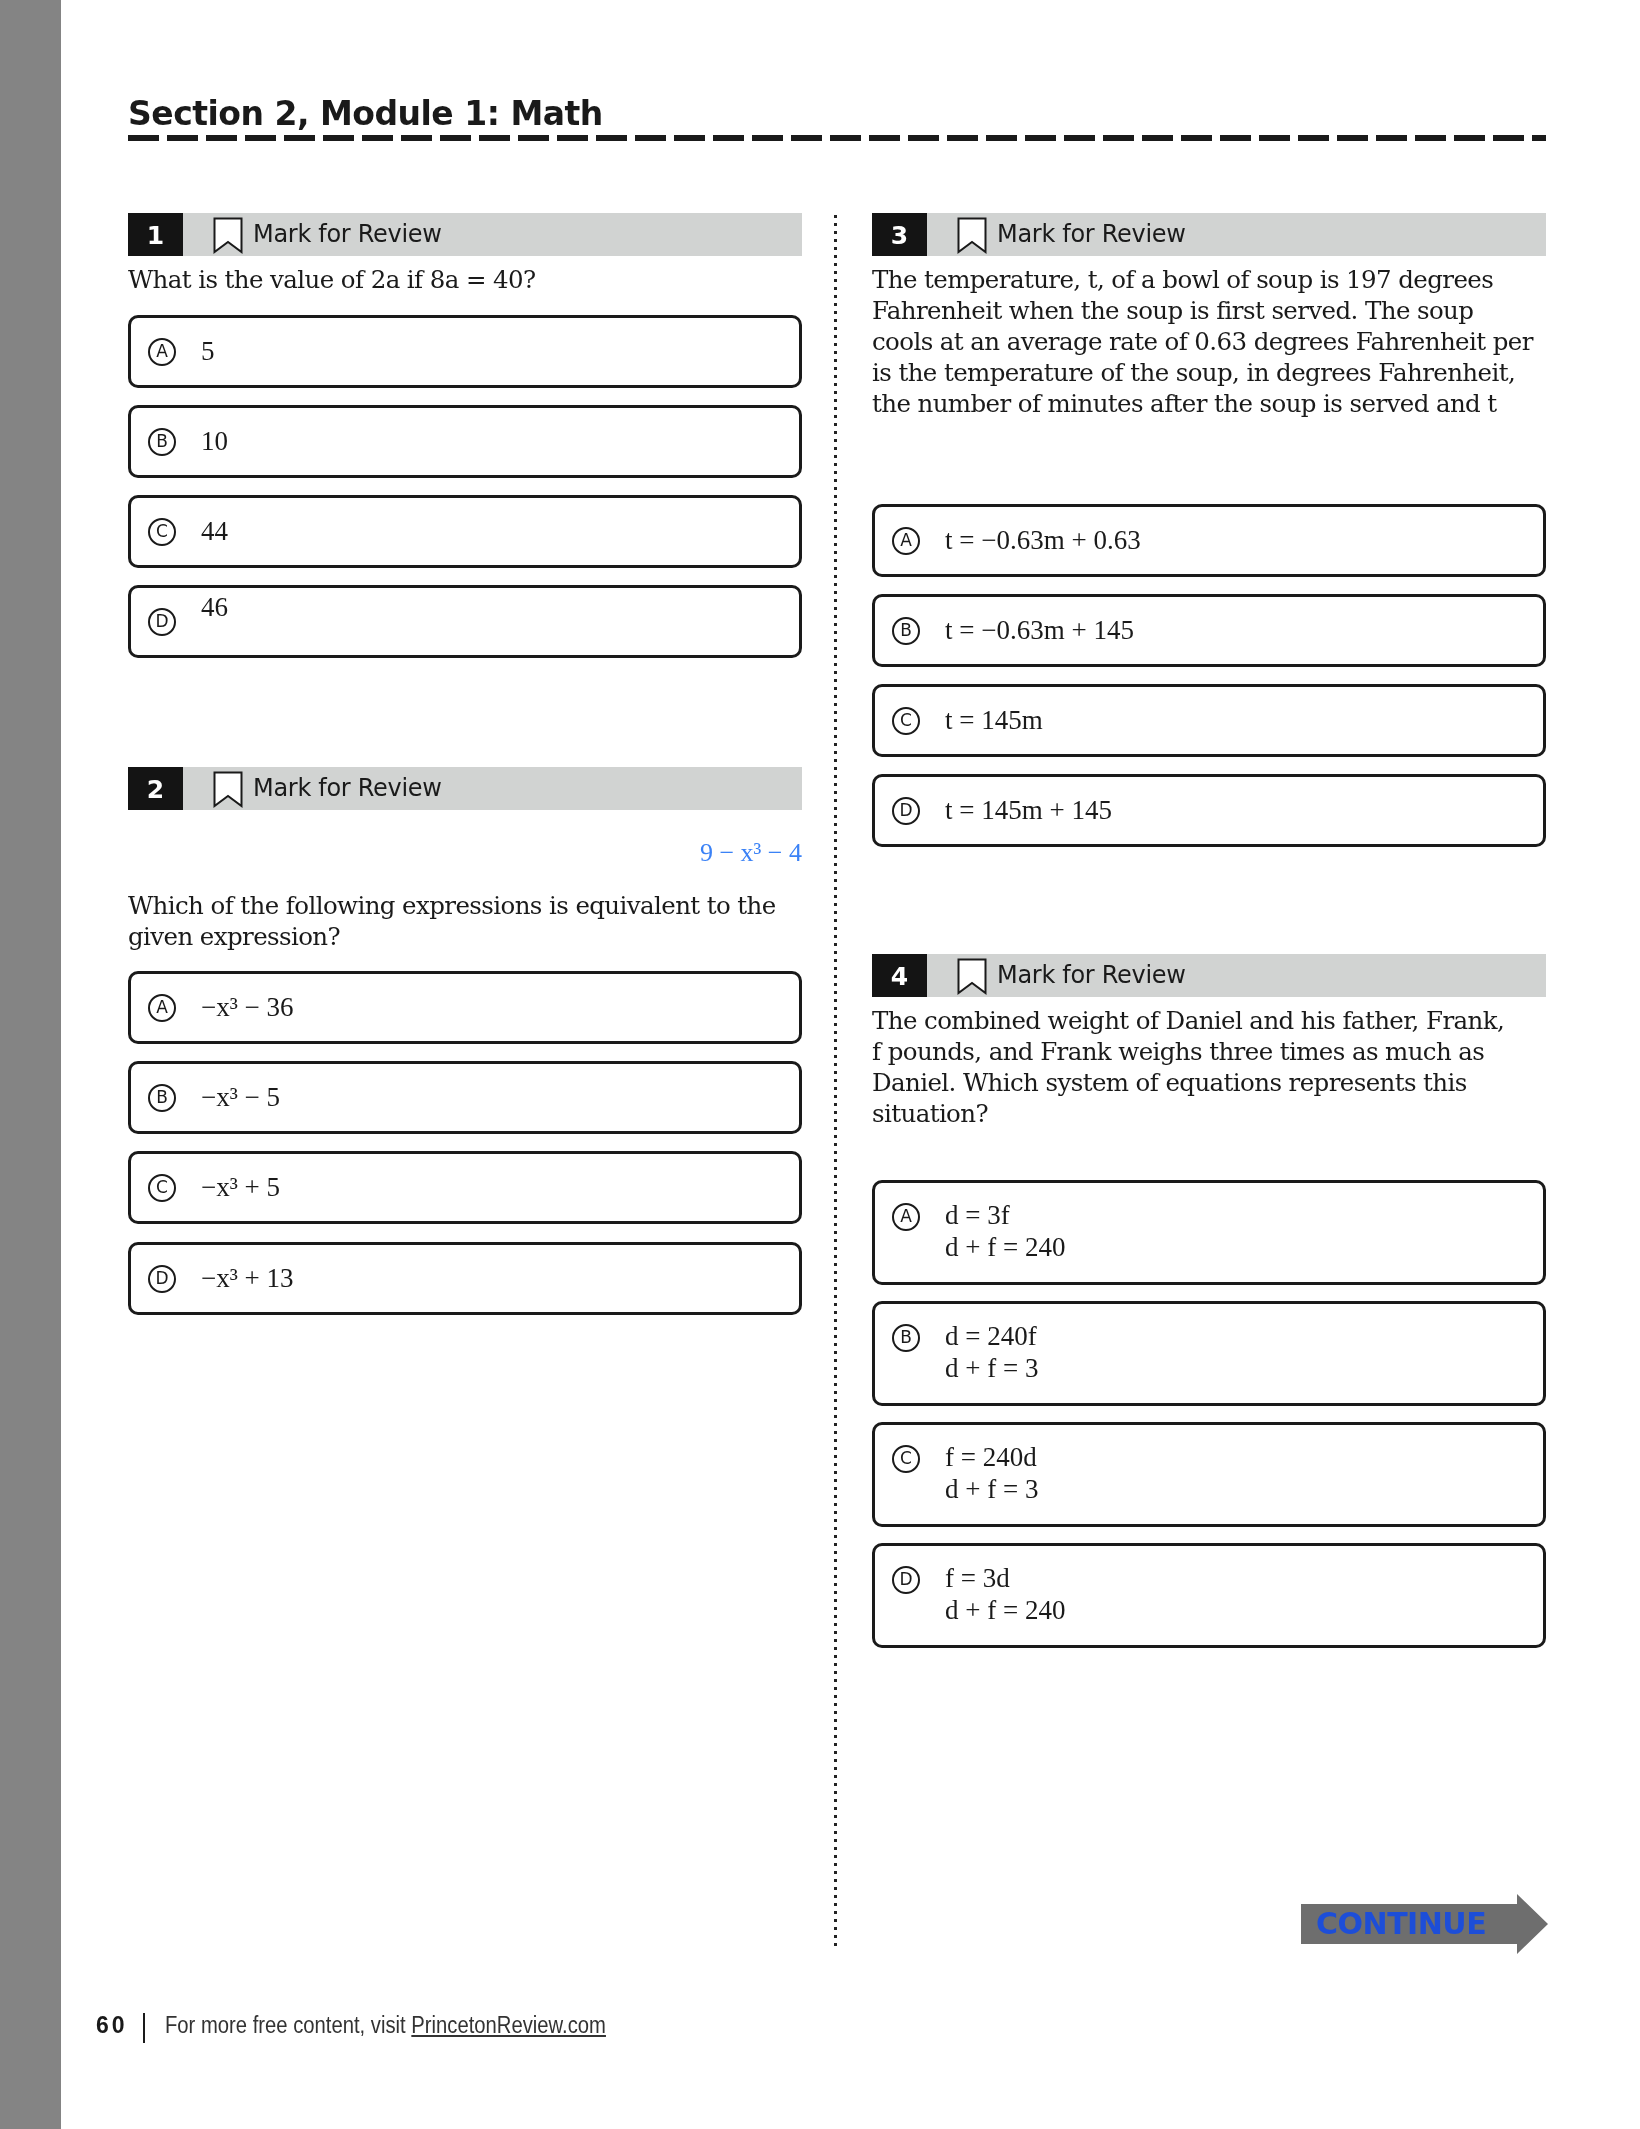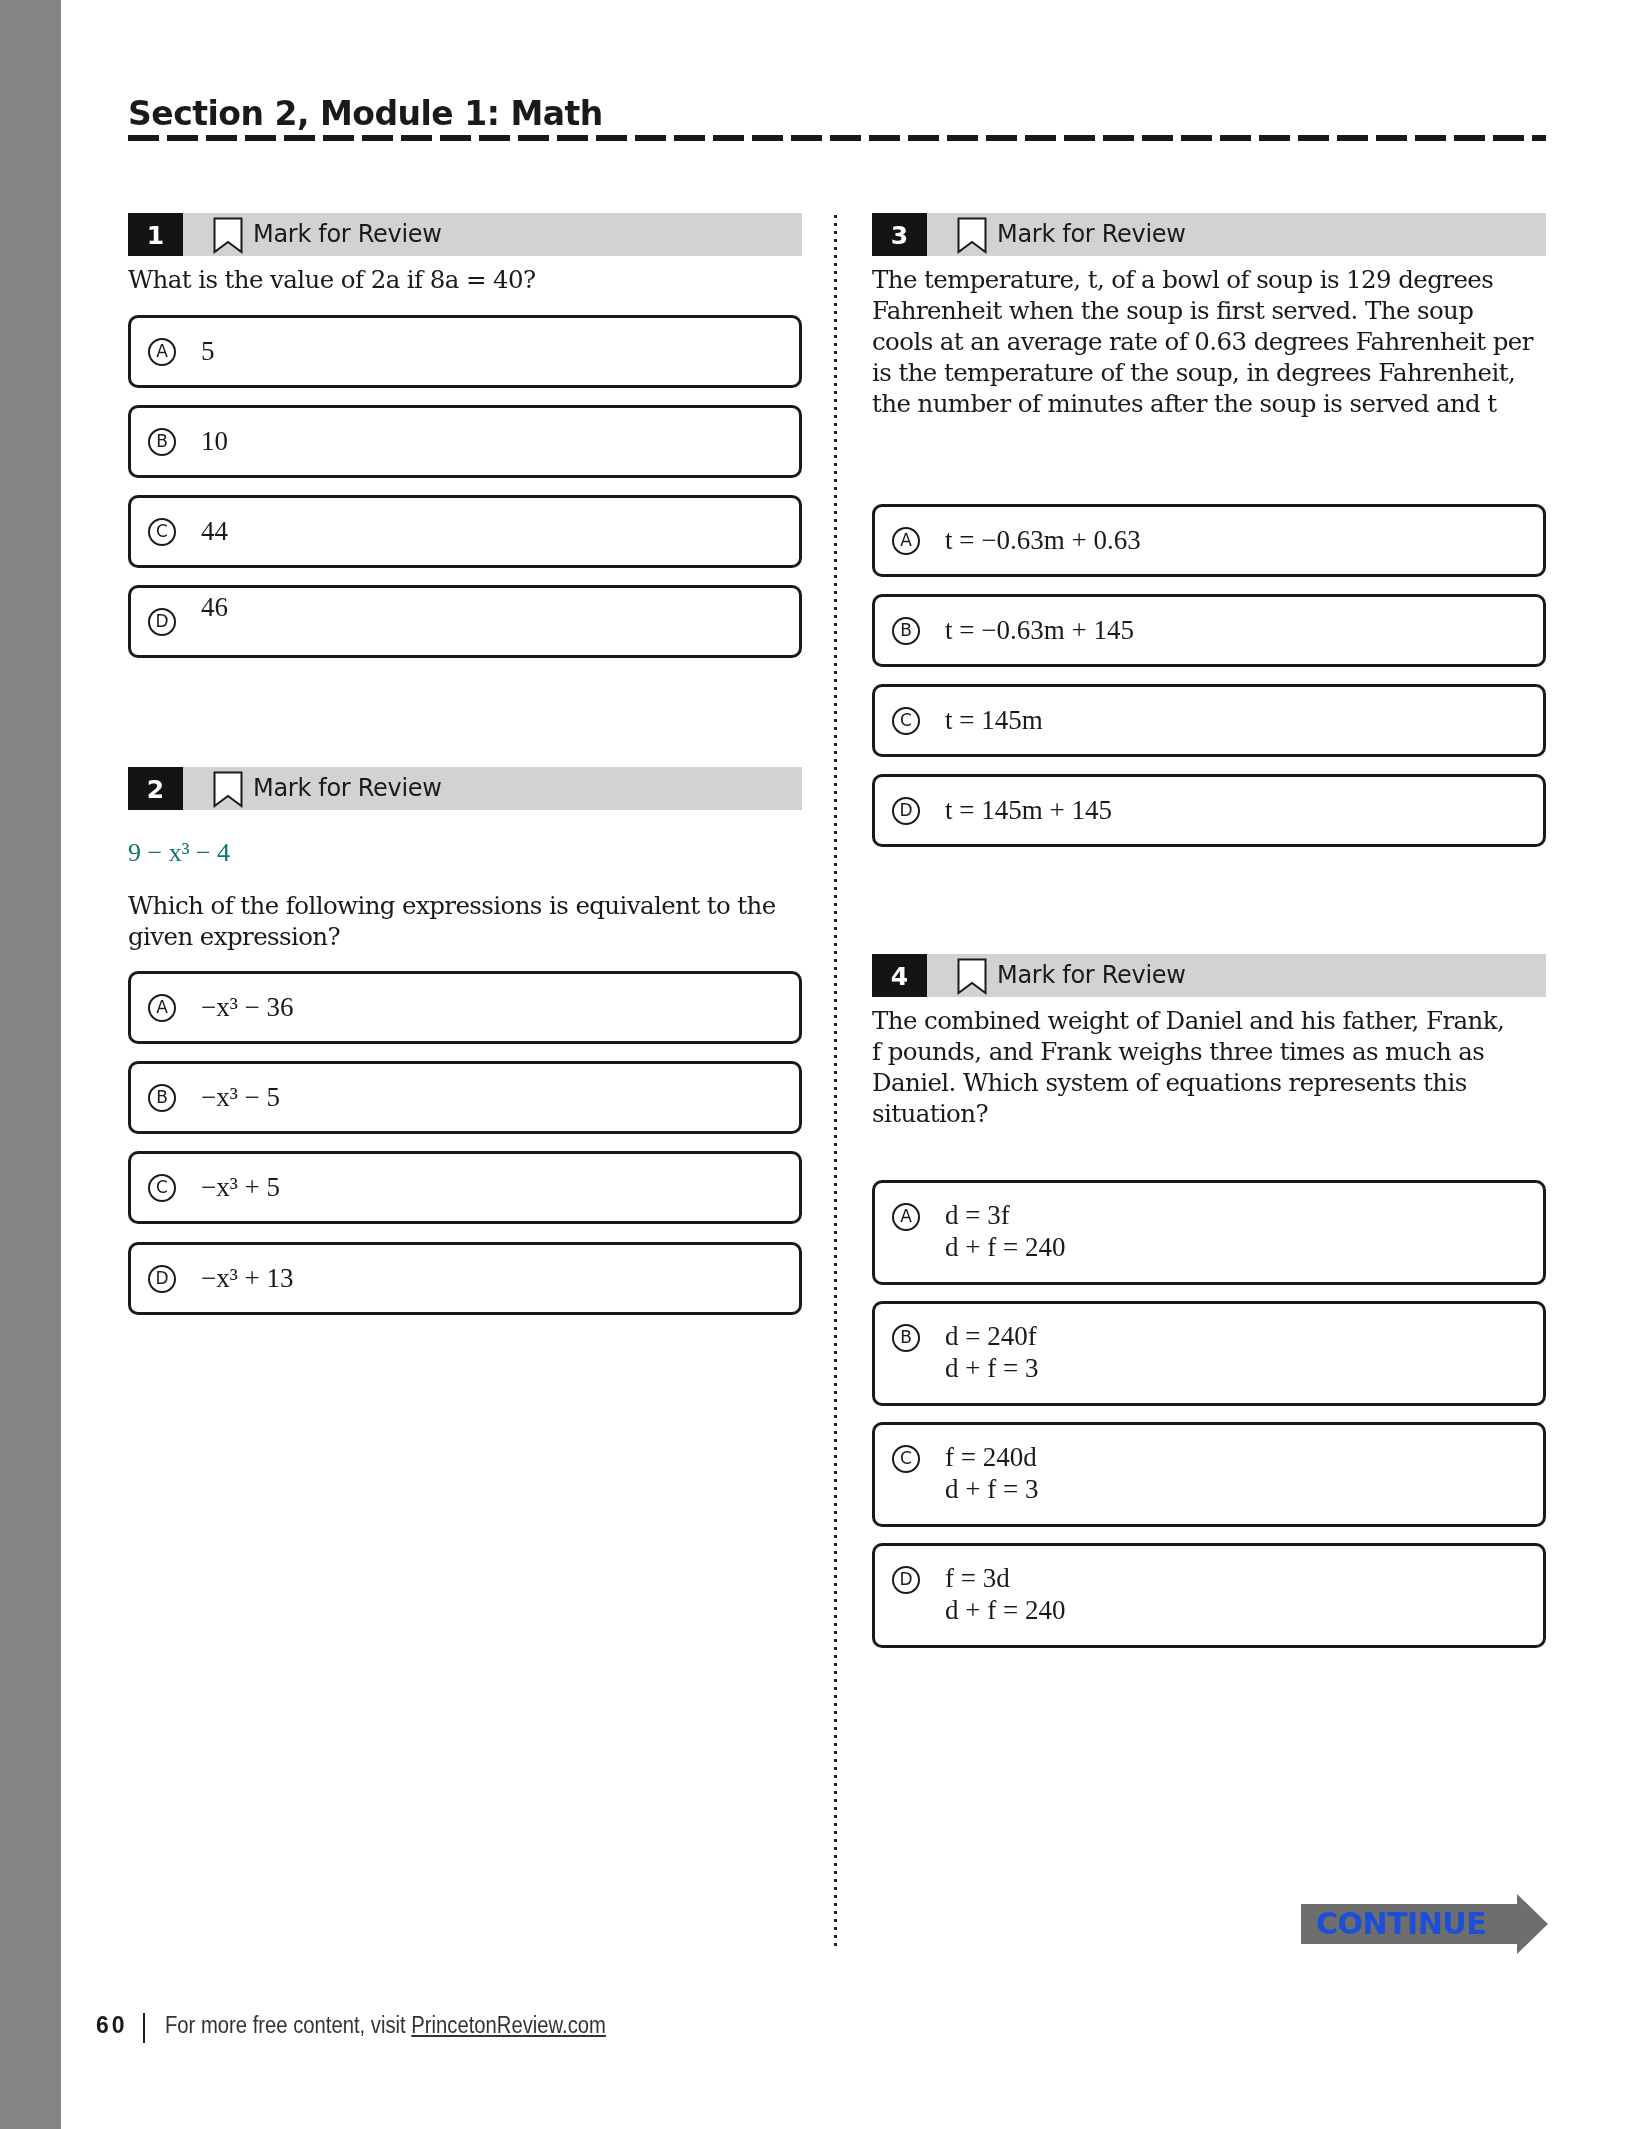--- a/index.html
+++ b/index.html
@@ -14,21 +14,21 @@
                  background:repeating-linear-gradient(to bottom,#222 0,#222 3px,transparent 3px,transparent 8px); }
 
   .q-header { position:absolute; height:43px; background:#d1d3d2; }
   .q-num { position:absolute; left:0; top:0; width:55px; height:43px; background:#141414; color:#fff;
            font-family:"DejaVu Sans", sans-serif; font-weight:bold; font-size:25px; line-height:45px; text-align:center; }
   .q-bookmark { position:absolute; left:85px; top:4px; width:30px; height:37px; }
   .q-mark-label { position:absolute; left:125px; top:0; line-height:43px; font-family:"DejaVu Sans", sans-serif;
                   font-size:24px; color:#1a1a1a; white-space:nowrap; letter-spacing:-0.3px; }
 
   .q-text { position:absolute; font-size:24.5px; line-height:31px; color:#1a1a1a; letter-spacing:-0.6px; }
-  .q-expr { position:absolute; font-family:"Liberation Serif", serif; font-size:26px; color:#0f766e; text-align:left; }
+  .q-expr { position:absolute; font-family:"Liberation Serif", serif; font-size:26px; color:#3b82f6; text-align:right; }
 
   .opt { position:absolute; box-sizing:border-box; border:3px solid #1a1a1a; border-radius:10px; background:#fff; }
   .opt-circle { position:absolute; left:17px; width:28px; height:28px; box-sizing:border-box; border:2.5px solid #1a1a1a;
                 border-radius:50%; font-family:"DejaVu Sans", sans-serif; font-size:17px; line-height:23px; text-align:center; color:#1a1a1a; }
   .opt-text { position:absolute; left:70px; font-family:"Liberation Serif", serif; font-size:27px; line-height:31px; color:#1a1a1a; white-space:nowrap; }
 
   .continue-btn { position:absolute; left:1300px; top:1893px; width:250px; height:62px; cursor:pointer; }
   .continue-btn svg { position:absolute; left:0; top:0; }
   .continue-label { position:absolute; left:16px; top:10px; font-family:"DejaVu Sans", sans-serif; font-weight:bold;
                     font-size:30px; color:#1d4ed8; letter-spacing:-0.5px; line-height:42px; }
@@ -103,21 +103,21 @@
 </div>
 
 <div class="q-header" style="left:872px; top:213px; width:674px;">
   <div class="q-num">3</div>
   <svg class="q-bookmark" viewBox="0 0 30 37">
     <path d="M1.5 1.5 H28.5 V35 L15 25 L1.5 35 Z" fill="#fff" stroke="#1a1a1a" stroke-width="2"></path>
   </svg>
   <div class="q-mark-label">Mark for Review</div>
 </div>
 <div class="q-text" style="left:872px; top:264px; width:680px;">
-  <div>The temperature, t, of a bowl of soup is 129 degrees</div>
+  <div>The temperature, t, of a bowl of soup is 197 degrees</div>
   <div>Fahrenheit when the soup is first served. The soup</div>
   <div>cools at an average rate of 0.63 degrees Fahrenheit per</div>
   <div>is the temperature of the soup, in degrees Fahrenheit,</div>
   <div>the number of minutes after the soup is served and t</div>
 </div>
 
 <div class="opt" style="left:872px; top:504px; width:674px; height:73px;">
   <div class="opt-circle" style="top:20px;">A</div>
   <div class="opt-text" style="top:18px;">t = −0.63m + 0.63</div>
 </div>

